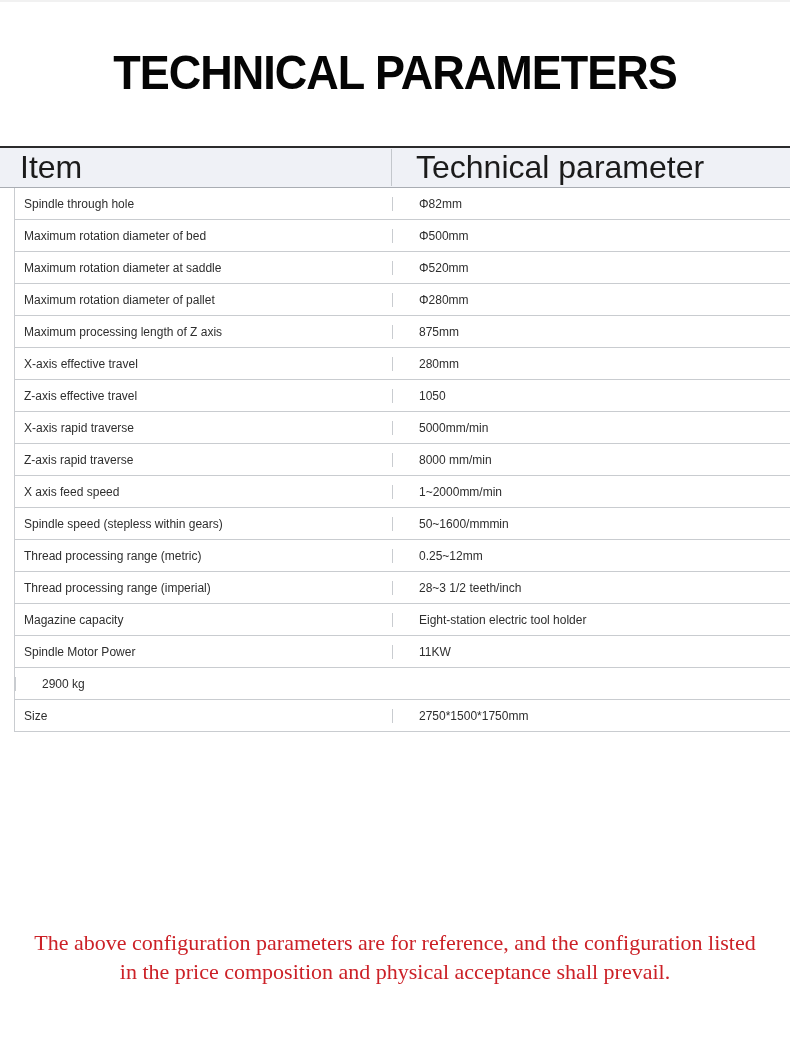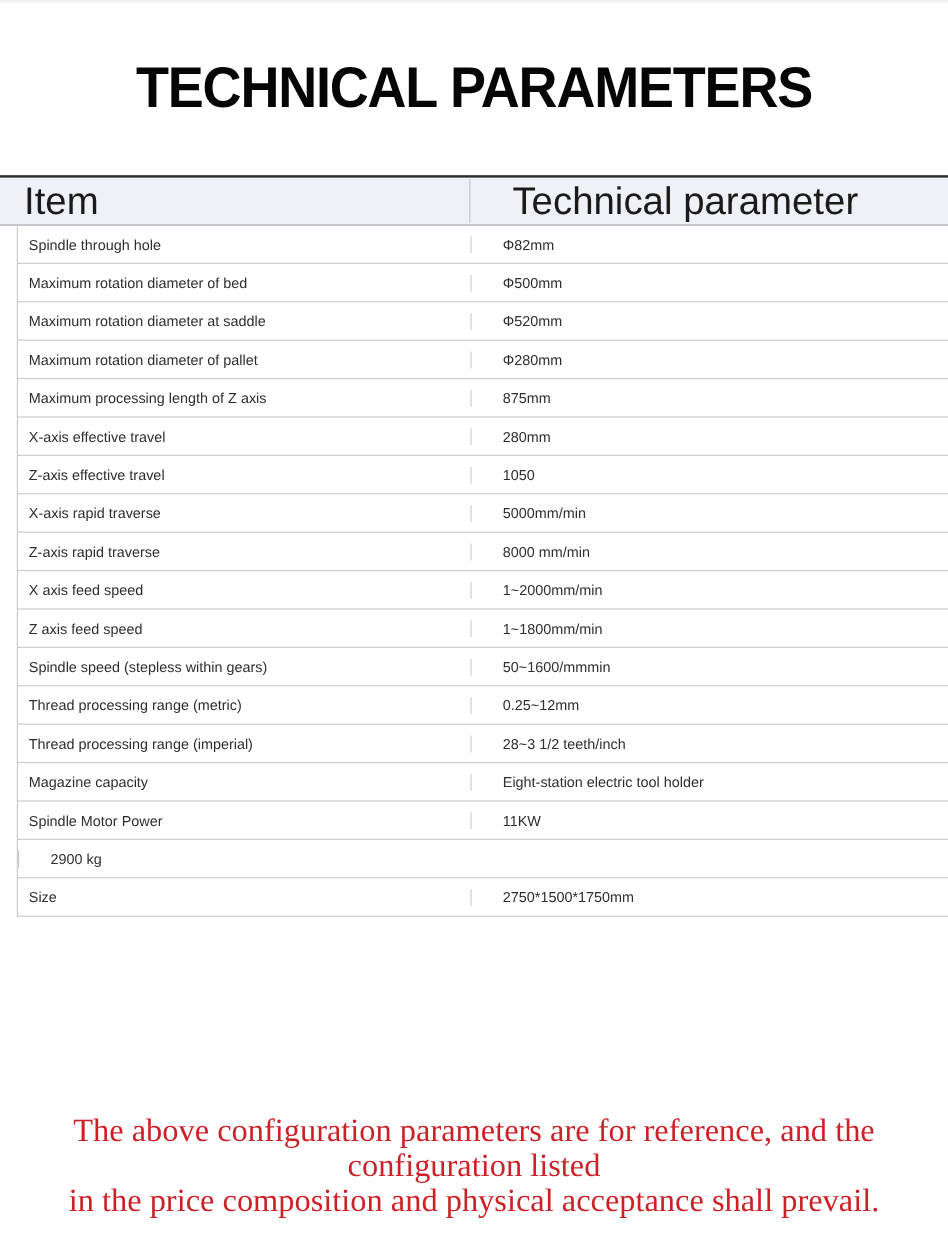--- a/index.html
+++ b/index.html
@@ -42,21 +42,21 @@
   }
   .th-item {
     width:391px;
     box-sizing:border-box;
     padding-left:20px;
   }
   .th-param {
     flex:1;
     box-sizing:border-box;
     border-left:1px solid #c3c7cc;
-    padding-left:35px;
+    padding-left:24px;
   }
   .table-body {
     margin-left:14px;
     border-left:1px solid #c9ccd0;
   }
   .table-row {
     display:flex;
     height:32px;
     box-sizing:border-box;
     border-bottom:1px solid #c9ccd0;
@@ -76,21 +76,21 @@
     box-sizing:border-box;
     border-left:1px solid #c9ccd0;
     padding-left:26px;
     white-space:nowrap;
     overflow:hidden;
   }
   .disclaimer {
     position:absolute; top:928px; left:0; width:790px;
     text-align:center;
     font-family:"Liberation Serif","DejaVu Serif",serif;
-    font-size:27px;
+    font-size:22px;
     line-height:29px;
     color:#cc2127;
   }
 </style>
 </head>
 <body>
 
 <div class="top-hairline"></div>
 
 <h1 class="page-title">TECHNICAL PARAMETERS</h1>
@@ -144,24 +144,20 @@
   <div class="table-row">
     <div class="cell-item">Z-axis rapid traverse</div>
     <div class="cell-value">8000 mm/min</div>
   </div>
 
   <div class="table-row">
     <div class="cell-item">X axis feed speed</div>
     <div class="cell-value">1~2000mm/min</div>
   </div>
 
-  <div class="table-row">
-    <div class="cell-item">Z axis feed speed</div>
-    <div class="cell-value">1~1800mm/min</div>
-  </div>
 
   <div class="table-row">
     <div class="cell-item">Spindle speed (stepless within gears)</div>
     <div class="cell-value">50~1600/mmmin</div>
   </div>
 
   <div class="table-row">
     <div class="cell-item">Thread processing range (metric)</div>
     <div class="cell-value">0.25~12mm</div>
   </div>

